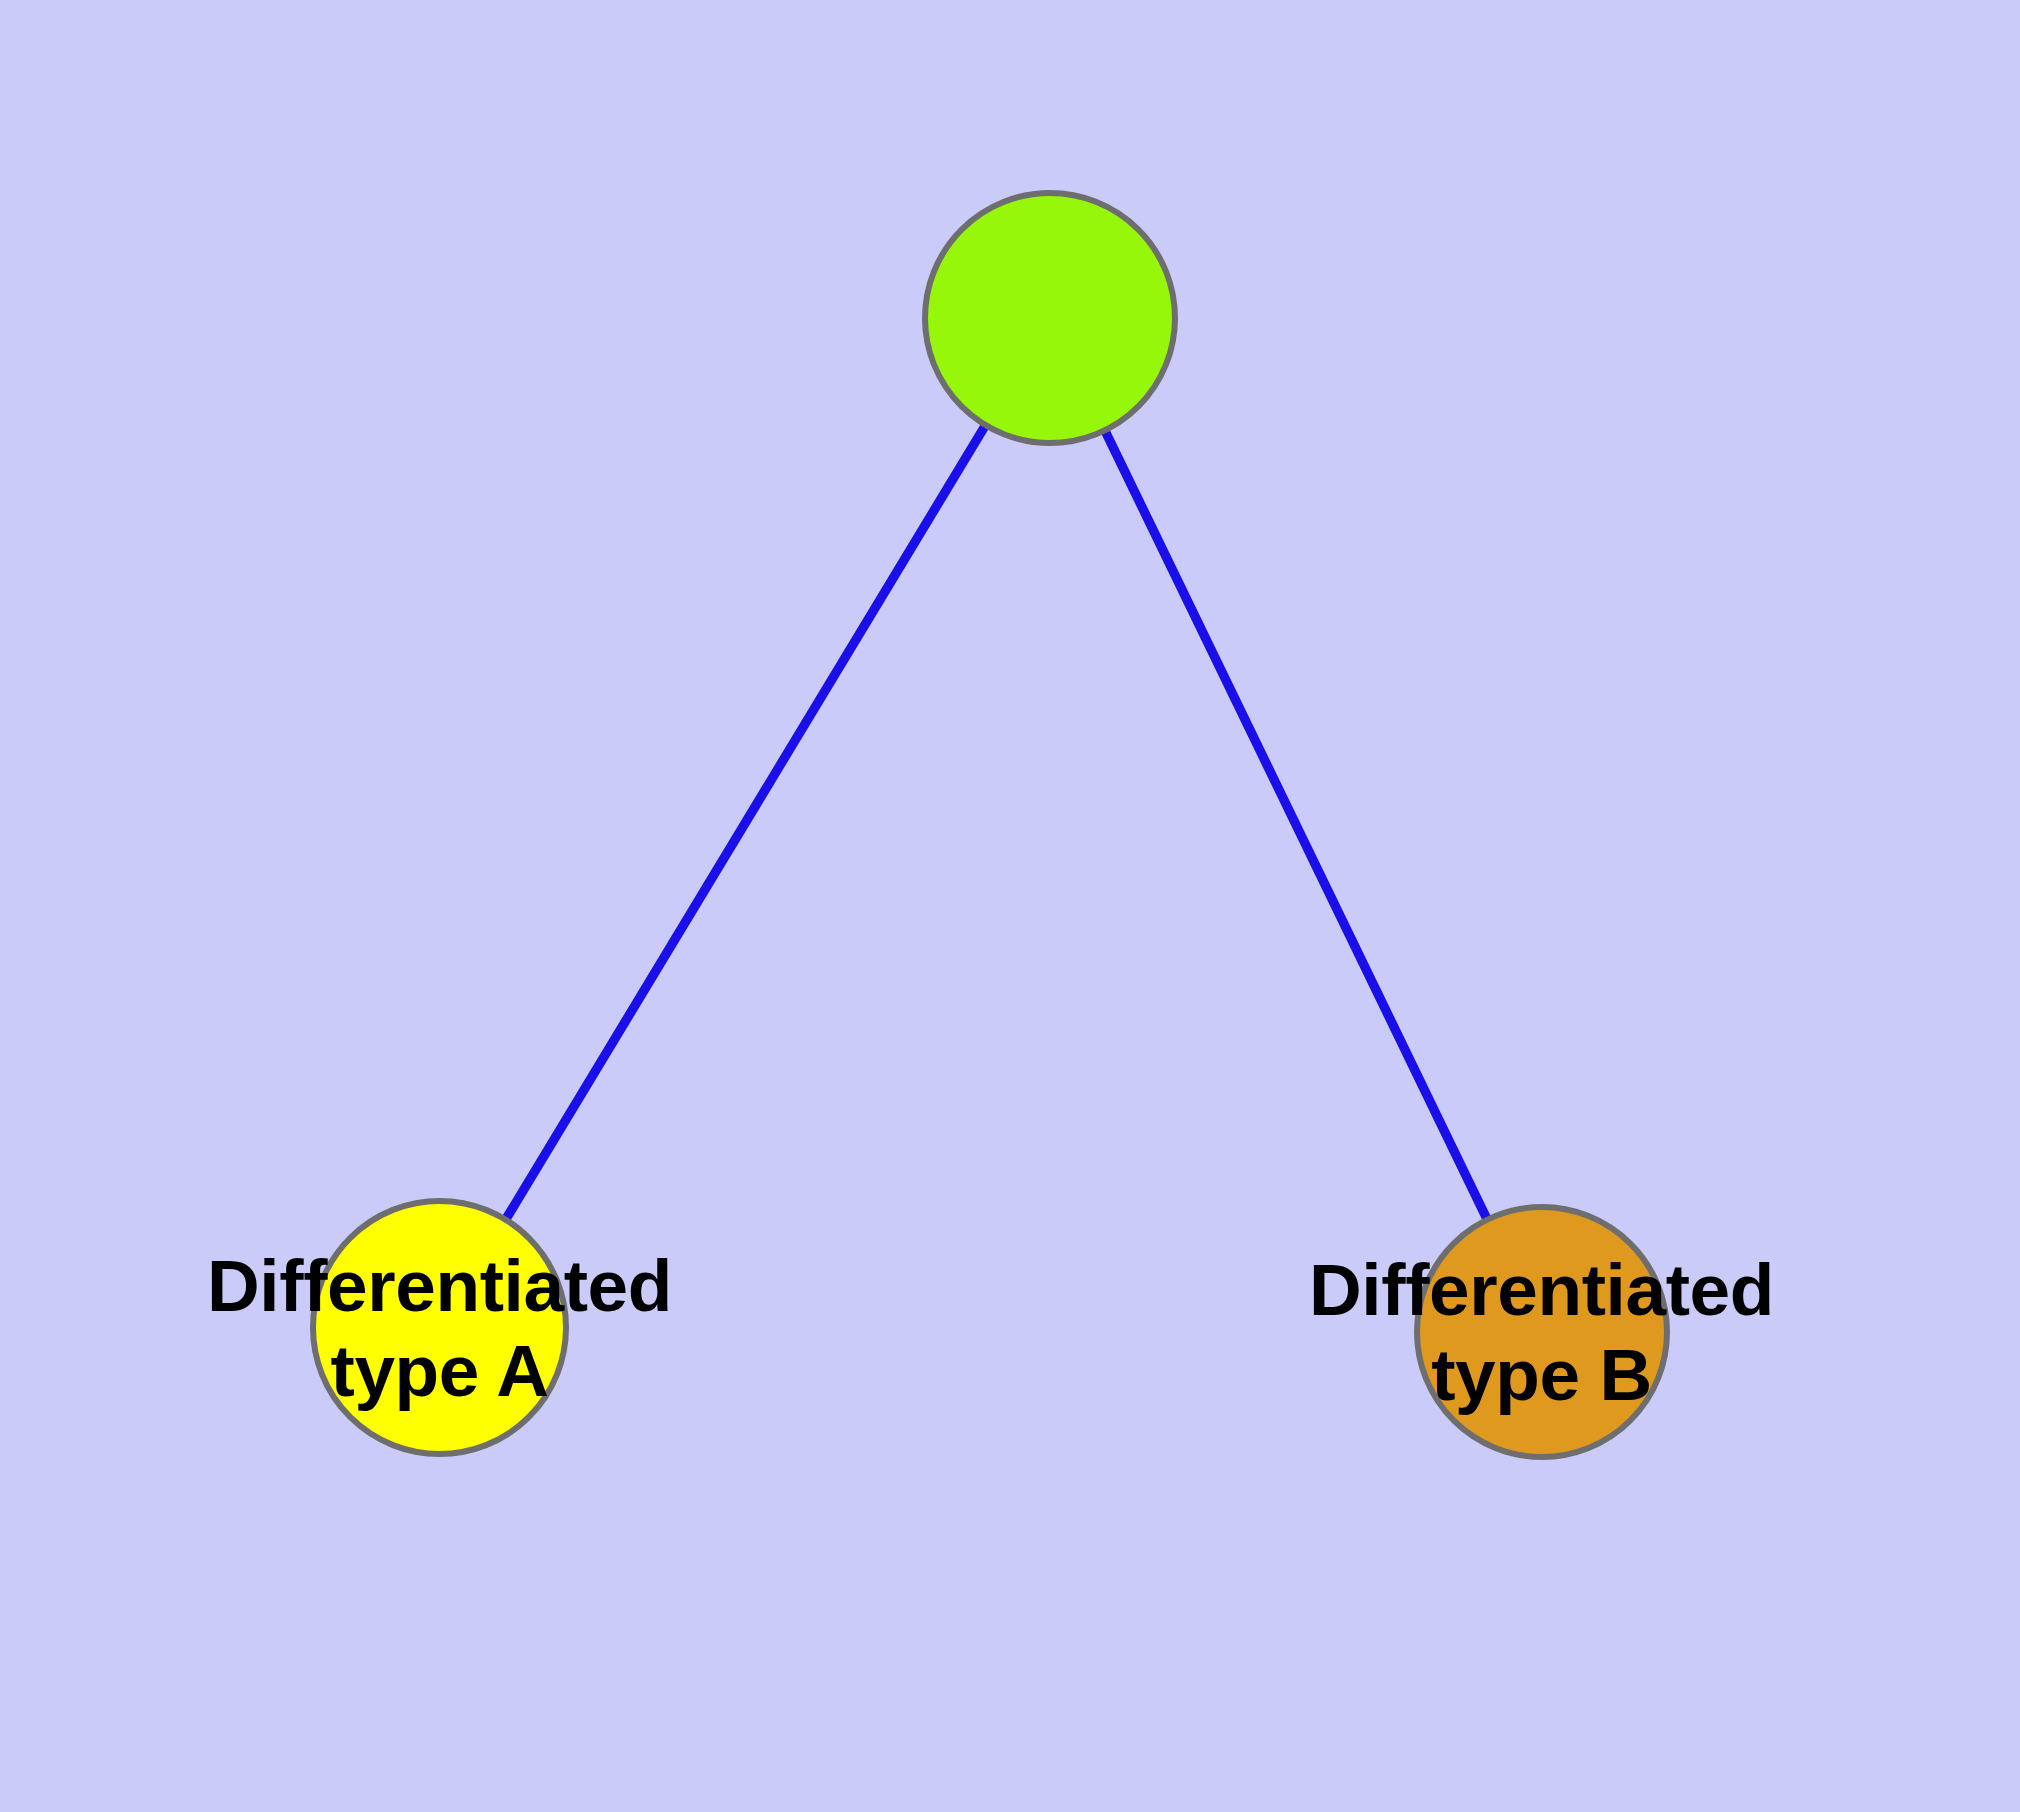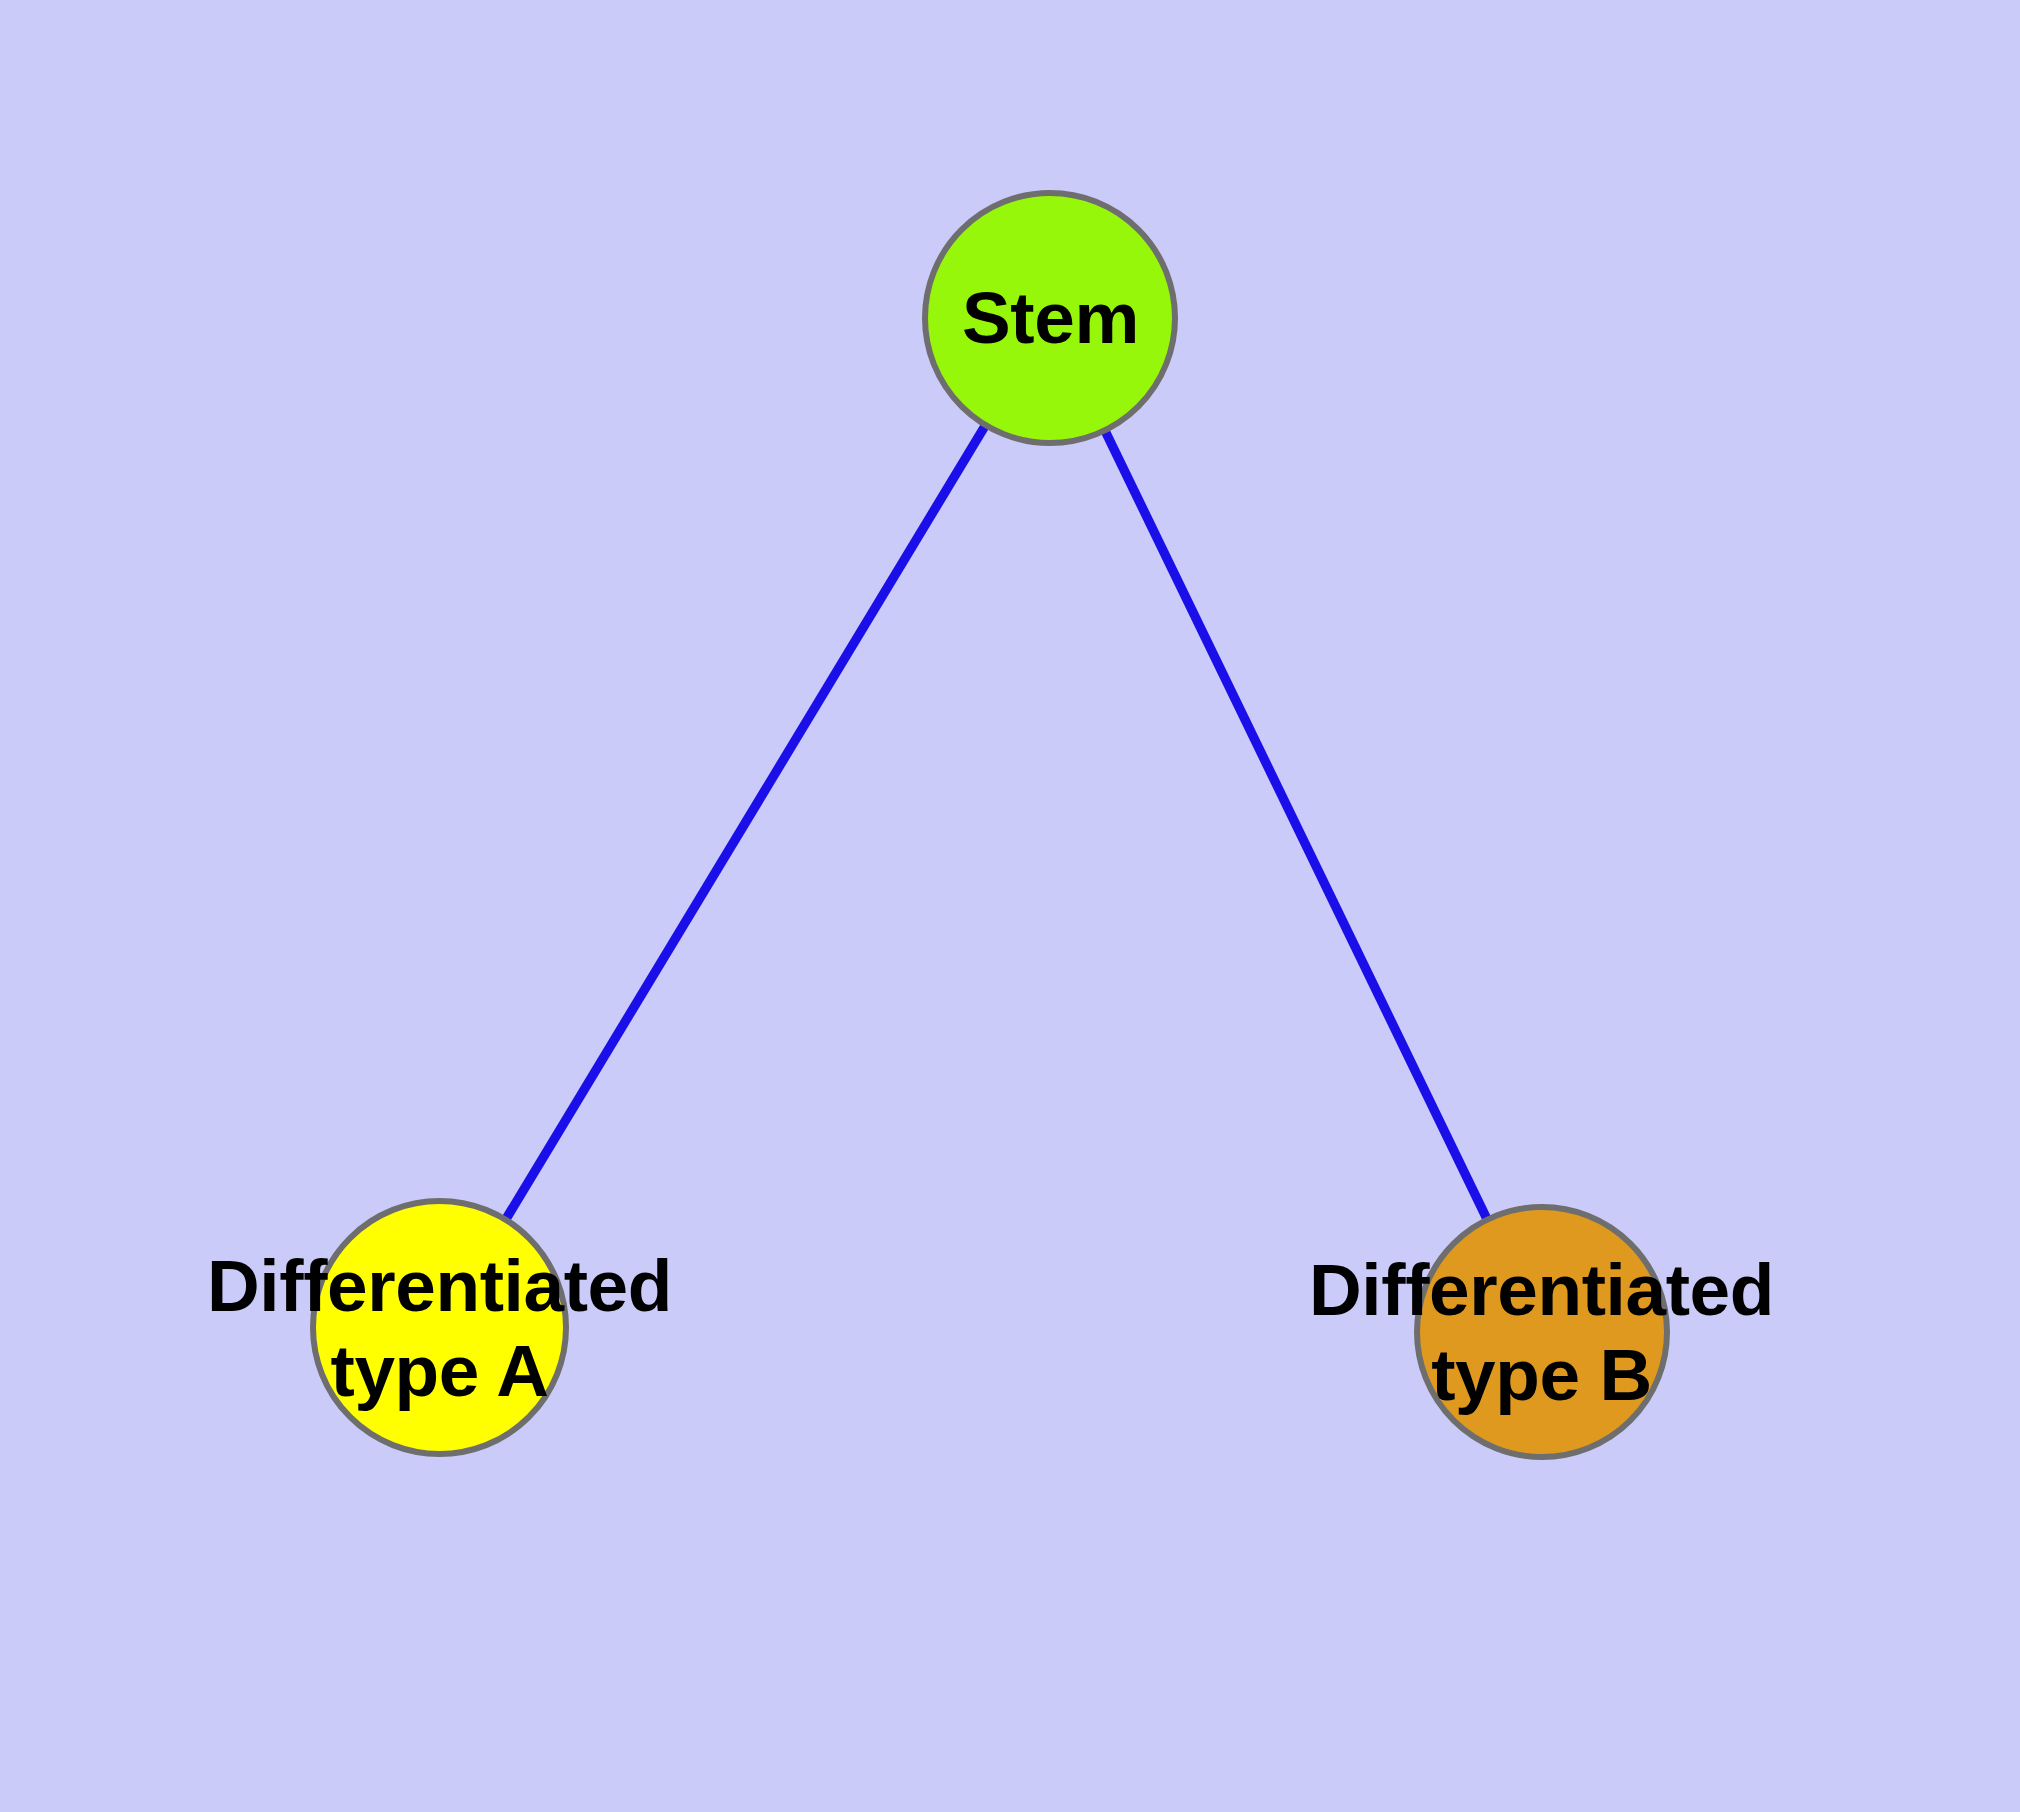--- a/index.html
+++ b/index.html
@@ -60,21 +60,20 @@
   <div id="graph-bg" style="background: rgb(203, 203, 250); width: 2021px; height: 1812px;"></div>
 
   <svg id="edge-layer" viewBox="0 0 2384 2138" width="2021" height="1812" xmlns="http://www.w3.org/2000/svg">
     <line id="svg-edge-0" x1="1161.9628341216392" y1="502.5393079541751" x2="597.0712217961911" y2="1437.7487550263058" stroke="#1a0fe8" stroke-width="11" stroke-linecap="butt"></line>
     <line id="svg-edge-1" x1="1303.9717690655316" y1="509.088288916278" x2="1754.0282309344684" y2="1437.911711083722" stroke="#1a0fe8" stroke-width="11" stroke-linecap="butt"></line>
   </svg>
 
   <div id="node-layer">
 
     <div class="node" id="node-0" style="left: 922px; top: 190px; width: 256px; height: 256px; background: rgb(150, 247, 10); border: 6px solid rgb(110, 110, 110);"></div>
-    <div class="node-label" id="label-0" style="font-size: 73px; width: 1017px; left: 542px; top: 276px;">Stem</div>
 
     <div class="node" id="node-1" style="left: 310px; top: 1198px; width: 259px; height: 259px; background: rgb(255, 255, 0); border: 6px solid rgb(110, 110, 110);"></div>
     <div class="node-label" id="label-1" style="font-size: 73px; width: 1017px; left: -69px; top: 1244px;">Differentiated
 type A</div>
 
     <div class="node" id="node-2" style="left: 1414px; top: 1204px; width: 256px; height: 256px; background: rgb(224, 153, 31); border: 6px solid rgb(110, 110, 110);"></div>
     <div class="node-label" id="label-2" style="font-size: 73px; width: 1017px; left: 1033px; top: 1248px;">Differentiated
 type B</div>
 
   </div>

